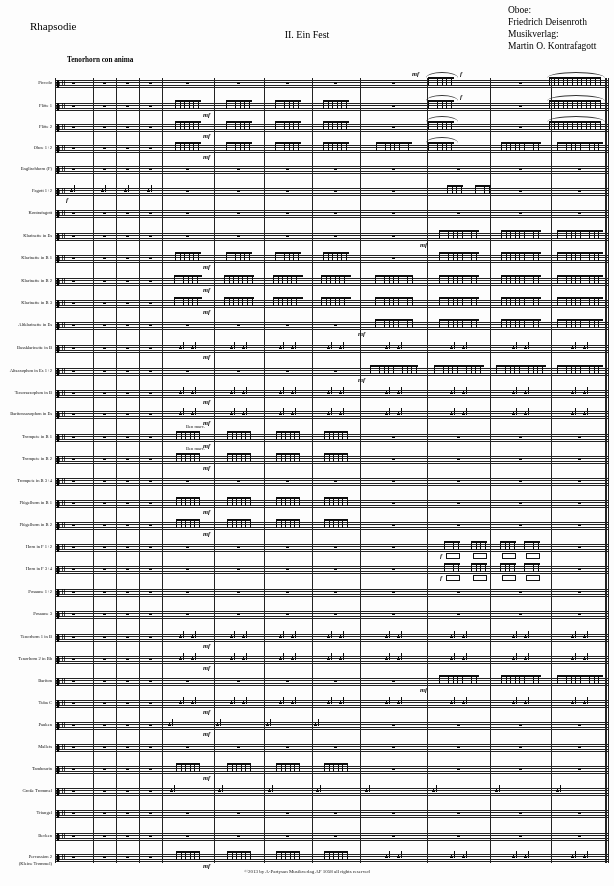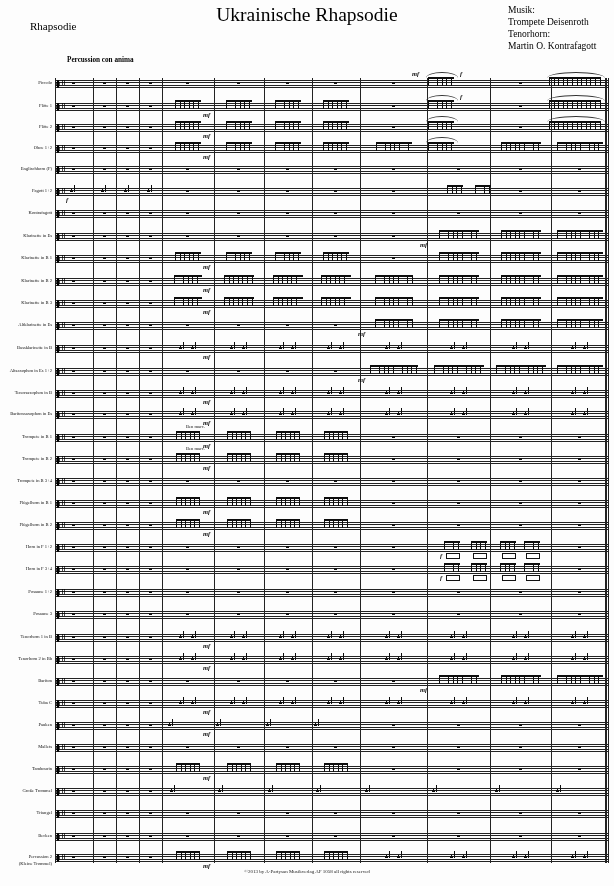--- a/index.html
+++ b/index.html
@@ -29,28 +29,28 @@
       background:radial-gradient(ellipse 1.7px 1.3px at 1.6px 5.6px,#0d0d0d 95%,transparent);}
   .hcb{position:absolute;height:3.5px;border:.8px solid #111;background:#fff;}
   .dyn{position:absolute;font-style:italic;font-weight:bold;font-size:6.5px;color:#111;line-height:1;}
   .stxt{position:absolute;font-size:4.6px;color:#111;line-height:1;}
 </style>
 </head>
 <body>
 
 <div class="page">
   <div class="part-label">Rhapsodie</div>
-  <div class="title">Ukrainische Rhapsodie</div>
+  <div class="movement">II. Ein Fest</div>
   <div class="credits">
-    <div>Musik:</div>
-    <div>Trompete Deisenroth</div>
-    <div>Tenorhorn:</div>
+    <div>Oboe:</div>
+    <div>Friedrich Deisenroth</div>
+    <div>Musikverlag:</div>
     <div>Martin O. Kontrafagott</div>
   </div>
-  <div class="tempo">Percussion con anima</div>
+  <div class="tempo">Tenorhorn con anima</div>
   <div id="score">
       <div class="barline" style="left: 55px; top: 78px; height: 785px;"></div>
       <div class="barline" style="left: 93px; top: 78px; height: 785px;"></div>
       <div class="barline" style="left: 116px; top: 78px; height: 785px;"></div>
       <div class="barline" style="left: 139px; top: 78px; height: 785px;"></div>
       <div class="barline" style="left: 162px; top: 78px; height: 785px;"></div>
       <div class="barline" style="left: 214px; top: 78px; height: 785px;"></div>
       <div class="barline" style="left: 264px; top: 78px; height: 785px;"></div>
       <div class="barline" style="left: 312px; top: 78px; height: 785px;"></div>
       <div class="barline" style="left: 360px; top: 78px; height: 785px;"></div>

